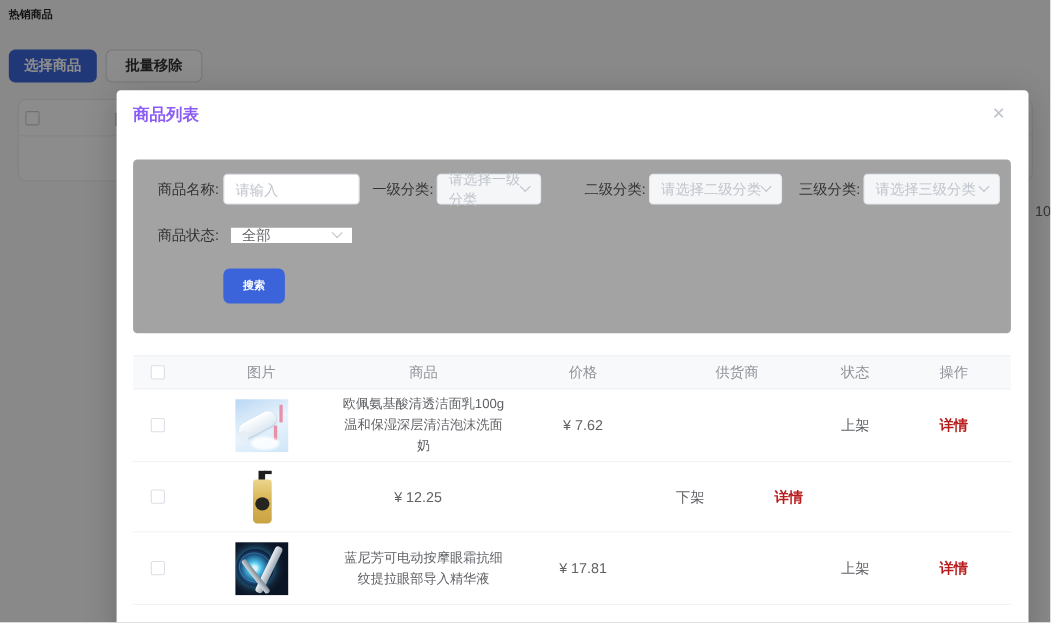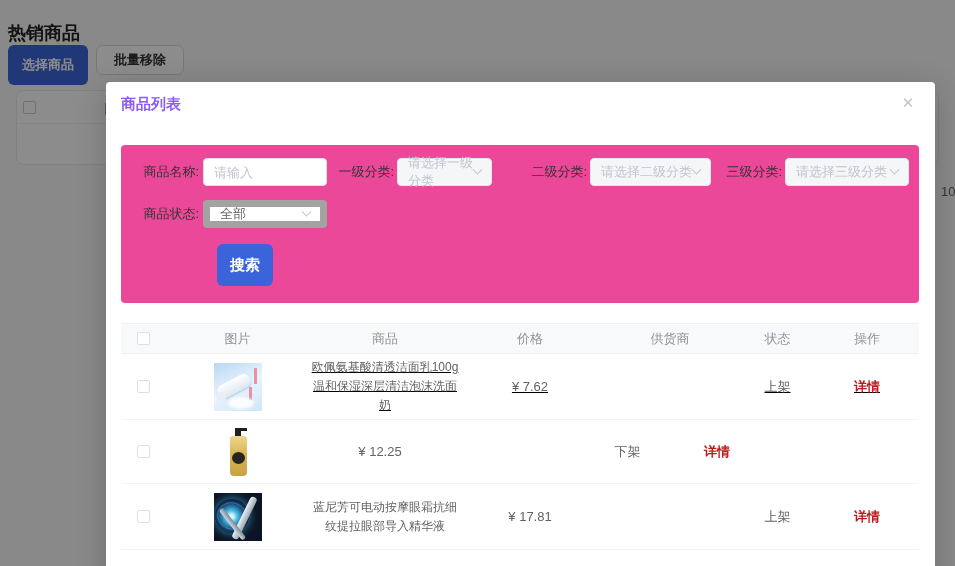--- a/index.html
+++ b/index.html
@@ -1,68 +1,68 @@
 <!DOCTYPE html>
 <html><head>
 <meta charset="utf-8">
 <style>
   * { margin:0; padding:0; box-sizing:border-box; }
   html,body { background:#ddd; }
   body { font-family:"Liberation Sans","DejaVu Sans",sans-serif; }
   .stage { position:relative; width:955px; height:566px; overflow:hidden; background:#fafafa; }
 
   
-  .bg-title { position:absolute; left:8px; top:21px; font-size:18px; font-weight:600; color:#1f1f1f; }
+  .bg-title { position:absolute; left:8px; top:6px; font-size:10px; font-weight:600; color:#1f1f1f; }
   .btn { display:flex; align-items:center; justify-content:center; font-size:13px; border-radius:6px; cursor:pointer; }
-  .btn-primary { position:absolute; left:8px; top:45px; width:80px; height:40px; background:#3b64db; color:#fff; font-weight:600; }
+  .btn-primary { position:absolute; left:8px; top:45px; width:80px; height:30px; background:#3b64db; color:#fff; font-weight:600; }
   .btn-plain { position:absolute; left:96px; top:45px; width:88px; height:30px; background:#fff; border:1px solid #d9d9d9; color:#333; font-weight:600; }
   .bg-table { position:absolute; left:16px; top:90px; width:923px; height:75px; background:#fff; border:1px solid #e8eaee; border-radius:8px; }
   .bg-thead { position:absolute; left:0; top:0; width:100%; height:33px; border-bottom:1px solid #f0f0f0; }
   .bg-cb { position:absolute; left:6px; top:10px; width:13px; height:13px; border:1px solid #c8cdd4; border-radius:2px; background:#fff; }
   .bg-col-label { position:absolute; left:87px; top:9px; font-size:13px; color:#909399; }
   .bg-pagination { position:absolute; left:941px; top:184px; font-size:13px; color:#606266; }
 
   
   .overlay { position:absolute; inset:0; background:rgba(0,0,0,0.45); }
 
   
   .modal { position:absolute; left:106px; top:82px; width:829px; height:700px; background:#fff; border-radius:4px; box-shadow:0 6px 30px rgba(0,0,0,.2); }
   .modal-title { position:absolute; left:15px; top:13px; font-size:15px; font-weight:600; color:#8b5cf6; }
   .modal-close { position:absolute; right:16px; top:10px; width:22px; height:22px; display:flex; align-items:center; justify-content:center; font-size:15px; color:#bfc4cc; cursor:pointer; }
 
   
-  .filter-panel { position:absolute; left:15px; top:63px; width:798px; height:158px; background:#ec4899; border-radius:4px; }
+  .filter-panel { position:absolute; left:15px; top:63px; width:798px; height:158px; background:#a3a3a3; border-radius:4px; }
   .f-label { position:absolute; height:28px; line-height:28px; font-size:13px; color:#333; text-align:right; width:60px; }
   .f-input, .f-select { position:absolute; height:28px; border-radius:4px; font-size:13px; display:flex; align-items:center; padding:0 10px; }
   .f-input { background:#fff; border:1px solid #dcdfe6; }
   .f-input input { border:none; outline:none; width:100%; font-size:13px; background:transparent; font-family:inherit; }
   .f-input input::placeholder { color:#c0c4cc; }
   .f-select { justify-content:space-between; cursor:pointer; }
   .sel-disabled { background:#f5f6f8; border:1px solid #e4e7ed; color:#c0c4cc; }
   .sel-normal { background:#fff; border:7px solid #a3a3a3; color:#606266; }
   .chev { width:7px; height:7px; border-right:1px solid #c0c4cc; border-bottom:1px solid #c0c4cc; transform:rotate(45deg) translate(-2px,-2px); flex:none; }
-  .search-btn { position:absolute; left:96px; top:99px; width:56px; height:42px; border-radius:6px; background:#3b64db; color:#fff; font-size:15px; font-weight:600; display:flex; align-items:center; justify-content:center; cursor:pointer; }
+  .search-btn { position:absolute; left:82px; top:99px; width:56px; height:32px; border-radius:6px; background:#3b64db; color:#fff; font-size:10px; font-weight:600; display:flex; align-items:center; justify-content:center; cursor:pointer; }
 
   
   .ptable { position:absolute; left:15px; top:241px; width:798px; }
   .thead { display:flex; align-items:center; height:31px; background:#f8f9fb; border-top:1px solid #eef0f4; border-bottom:1px solid #eef0f4; }
   .trow { display:flex; align-items:center; border-bottom:1px solid #f0f2f5; }
   .cell { display:flex; align-items:center; justify-content:center; text-align:center; font-size:13px; color:#606266; }
   .hcell { font-size:13px; color:#909399; }
   .col-check { width:44px; flex:none; }
   .col-img { width:145px; flex:none; }
   .col-name { width:150px; flex:none; }
   .col-price { width:140px; flex:none; }
   .col-sup { width:140px; flex:none; }
   .col-status { width:75px; flex:none; }
   .col-act { width:104px; flex:none; }
   .cb { width:13px; height:13px; border:1px solid #dcdfe6; border-radius:2px; background:#fff; cursor:pointer; }
   .pname { font-size:12px; line-height:19px; color:#606266; }
   .detail-link { color:#b91c1c; font-weight:600; cursor:pointer; text-decoration:none; font-size:13px; }
-  .r1 { min-height:66px;text-decoration:underline; } .r2 { min-height:64px; } .r3 { min-height:66px; } .r4 { min-height:80px; }
+  .r1 { min-height:66px; } .r2 { min-height:64px; } .r3 { min-height:66px; } .r4 { min-height:80px; }
 
   
   .pimg { position:relative; overflow:hidden; flex:none; }
   .img1 { width:48px; height:48px; background:linear-gradient(155deg,#b9d7f3 0%,#e9f4fd 50%,#cfe5f8 100%); }
   .img1 .tube { position:absolute; left:2px; top:16px; width:36px; height:14px; border-radius:7px; background:linear-gradient(180deg,#ffffff,#dde8f1); transform:rotate(-28deg); box-shadow:0 1px 2px rgba(60,110,160,.35); }
   .img1 .cap { position:absolute; left:3px; top:29px; width:8px; height:9px; background:#e7eef5; transform:rotate(-28deg); border-radius:2px; }
   .img1 .ptxt { position:absolute; right:5px; width:3px; height:16px; background:#e890a8; }
   .img1 .ptxt.t1 { top:5px; } .img1 .ptxt.t2 { top:24px; right:10px; height:13px; }
   .img1 .splash { position:absolute; left:14px; bottom:2px; width:26px; height:12px; border-radius:50%; background:rgba(255,255,255,.85); filter:blur(1px); }
   .img2 { width:48px; height:54px; background:#fff; }

